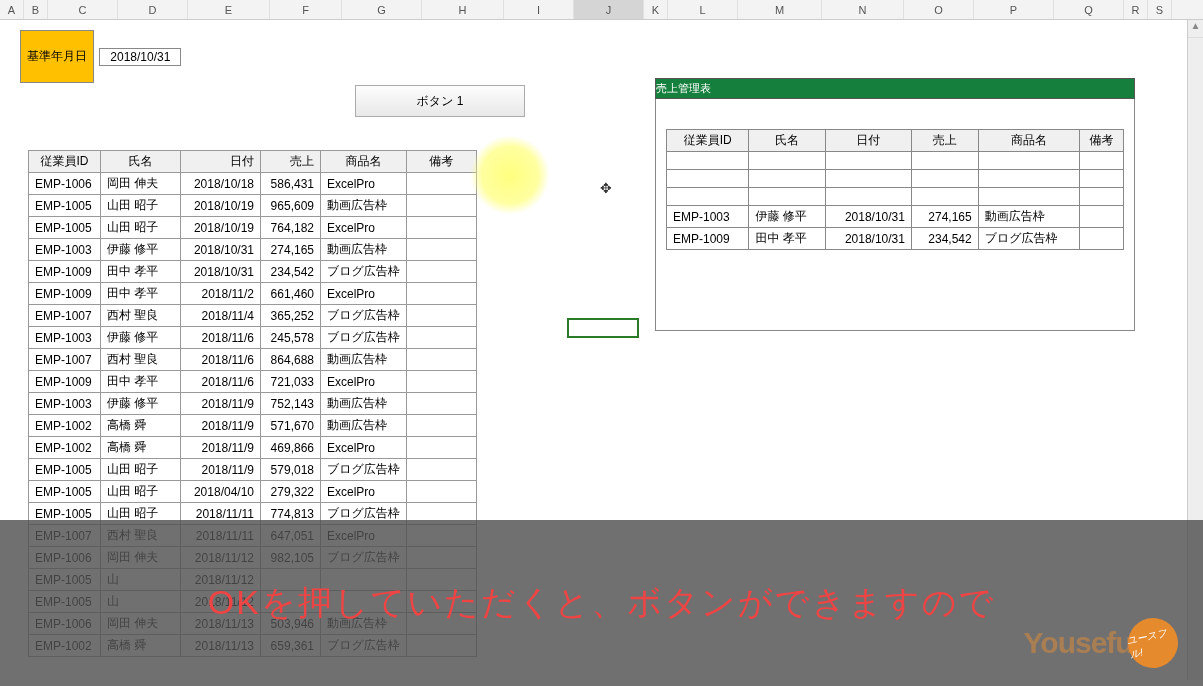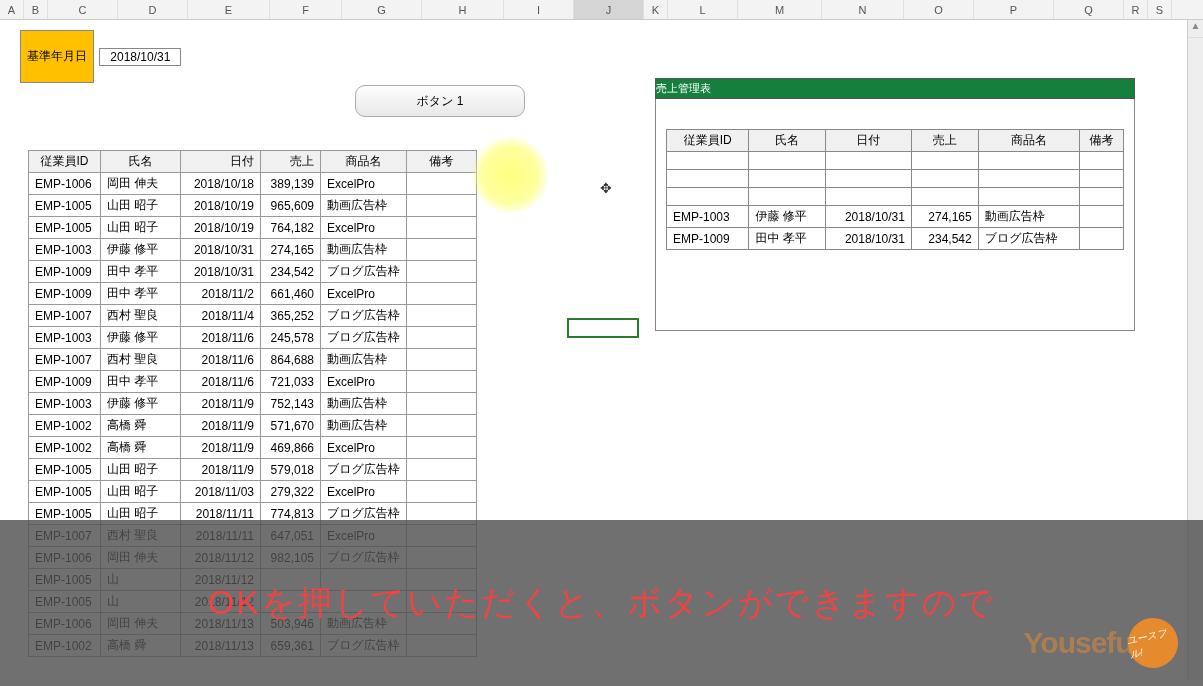--- a/index.html
+++ b/index.html
@@ -51,21 +51,21 @@
     vertical-align: middle;
   }
   .btn1 {
     position: absolute;
     left: 355px;
     top: 65px;
     width: 170px;
     height: 32px;
     background: linear-gradient(#fdfdfd, #e8e8e8);
     border: 1px solid #aaa;
-    border-radius: 10px;
+    border-radius: 0;
     font-size: 12px;
     text-align: center;
     line-height: 30px;
     cursor: pointer;
   }
   .highlight {
     position: absolute;
     left: 470px;
     top: 115px;
     width: 80px;
@@ -255,21 +255,21 @@
           <th class="c-sales">売上</th>
           <th class="c-prod">商品名</th>
           <th class="c-note">備考</th>
         </tr>
       </thead>
       <tbody>
         <tr>
           <td class="c-id">EMP-1006</td>
           <td class="c-name">岡田 伸夫</td>
           <td class="c-date">2018/10/18</td>
-          <td class="c-sales">389,139</td>
+          <td class="c-sales">586,431</td>
           <td class="c-prod">ExcelPro</td>
           <td class="c-note"></td>
         </tr>
         <tr>
           <td class="c-id">EMP-1005</td>
           <td class="c-name">山田 昭子</td>
           <td class="c-date">2018/10/19</td>
           <td class="c-sales">965,609</td>
           <td class="c-prod">動画広告枠</td>
           <td class="c-note"></td>
@@ -366,21 +366,21 @@
           <td class="c-id">EMP-1005</td>
           <td class="c-name">山田 昭子</td>
           <td class="c-date">2018/11/9</td>
           <td class="c-sales">579,018</td>
           <td class="c-prod">ブログ広告枠</td>
           <td class="c-note"></td>
         </tr>
         <tr>
           <td class="c-id">EMP-1005</td>
           <td class="c-name">山田 昭子</td>
-          <td class="c-date">2018/11/03</td>
+          <td class="c-date">2018/04/10</td>
           <td class="c-sales">279,322</td>
           <td class="c-prod">ExcelPro</td>
           <td class="c-note"></td>
         </tr>
         <tr>
           <td class="c-id">EMP-1005</td>
           <td class="c-name">山田 昭子</td>
           <td class="c-date">2018/11/11</td>
           <td class="c-sales">774,813</td>
           <td class="c-prod">ブログ広告枠</td>

